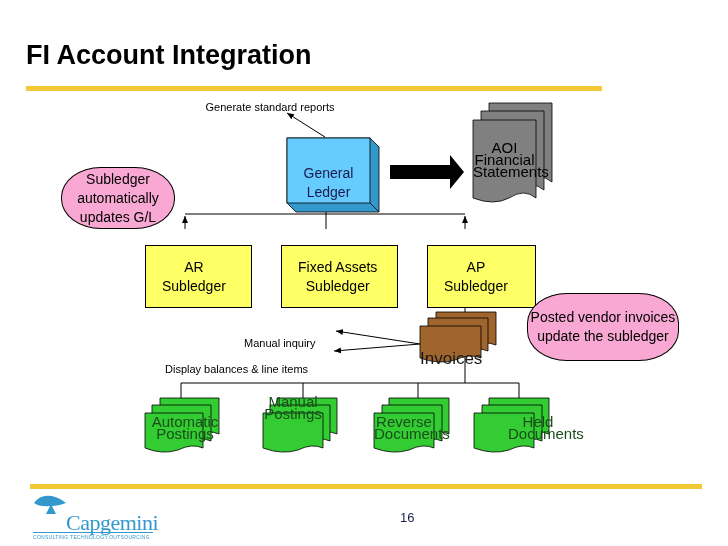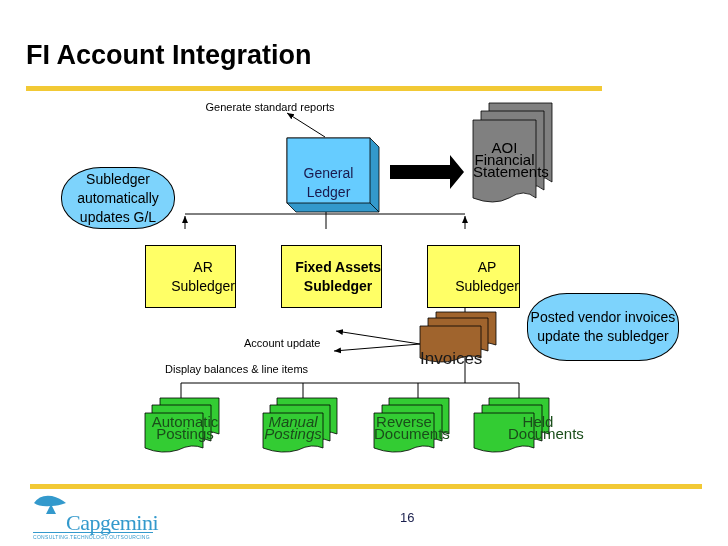--- a/index.html
+++ b/index.html
@@ -1,22 +1,22 @@
 <!DOCTYPE html>
 <html><head>
 <meta charset="utf-8">
 <style>
   html, body { margin: 0; padding: 0; background: #ffffff; }
   body { width: 728px; height: 546px; position: relative; overflow: hidden; font-family: "Liberation Sans", sans-serif; }
   .abs { position: absolute; margin-top: 16px; }
   .title { left: 26px; top: 24px; font-size: 27px; font-weight: bold; color: #000; letter-spacing: 0px; }
   .rule { height: 5px; background: #f2c935; }
   .lbl { font-size: 11px; color: #000; text-align: center; line-height: 14px; }
-  .box { background: #ffff66; border: 1px solid #000; display: flex; align-items: center; justify-content: flex-end; text-align: center; font-size: 14px; line-height: 19px; color: #000; }
-  .oval { border: 1px solid #000; border-radius: 40px / 30px; background: #7dd3fc; display: flex; align-items: center; justify-content: center; text-align: center; font-size: 14px; line-height: 19px; color: #000; }
+  .box { background: #ffff66; border: 1px solid #000; display: flex; align-items: center; justify-content: flex-start; text-align: center; font-size: 14px; line-height: 19px; color: #000; padding-left: 16px; }
+  .oval { border: 1px solid #000; border-radius: 40px / 30px; background: #f9a8d4; display: flex; align-items: center; justify-content: center; text-align: center; font-size: 14px; line-height: 19px; color: #000; }
   .doc-text { position: absolute; text-align: center; font-size: 15px; line-height: 12px; }
   svg.lines { position: absolute; left: 0; top: 0; }
   .pagenum { left: 400px; top: 494px; font-size: 13px; color: #1a1f4d; }
 </style>
 </head>
 <body>
 
 <div class="abs title">FI Account Integration</div>
 <div class="abs rule" style="left:26px; top:70px; width:576px;"></div>
 
@@ -106,45 +106,45 @@
 </div>
 
 <div class="abs oval" style="left:61px; top:151px; width:112px; height:60px;">Subledger automatically updates G/L</div>
 
 <div class="abs box" style="left:145px; top:229px; width:89px; height:61px;">
   <div>
       <div>AR</div>
       <div>Subledger</div>
     </div>
 </div>
-<div class="abs box" style="left:281px; top:229px; width:99px; height:61px;font-weight:bold;">
+<div class="abs box" style="left:281px; top:229px; width:99px; height:61px;">
   <div>
       <div>Fixed Assets</div>
       <div>Subledger</div>
     </div>
 </div>
 <div class="abs box" style="left:427px; top:229px; width:91px; height:61px;">
   <div>
       <div>AP</div>
       <div>Subledger</div>
     </div>
 </div>
 
 <div class="abs oval" style="left:527px; top:277px; width:150px; height:66px;">Posted vendor invoices update the subledger</div>
 
 <div class="abs" style="left:420px; top:333px; width:61px; text-align:center; font-size:17px; color:#1a1a1a;">Invoices</div>
 
-<div class="abs lbl" style="left:244px; top:320px; text-align:left;">Account update</div>
+<div class="abs lbl" style="left:244px; top:320px; text-align:left;">Manual inquiry</div>
 <div class="abs lbl" style="left:165px; top:346px; text-align:left;">Display balances &amp; line items</div>
 
 <div class="doc-text" style="left:145px; top:416px; width:80px; color:#1a4d1a;">
   <div>Automatic</div>
     <div>Postings</div>
 </div>
-<div class="doc-text" style="left:263px; top:416px; width:60px; color:#1a4d1a;font-style:italic;">
+<div class="doc-text" style="left:263px; top:396px; width:60px; color:#1a4d1a;">
   <div>Manual</div>
     <div>Postings</div>
 </div>
 <div class="doc-text" style="left:374px; top:416px; width:60px; color:#1a4d1a;">
   <div>Reverse</div>
     <div>Documents</div>
 </div>
 <div class="doc-text" style="left:474px; top:416px; width:60px; color:#1a4d1a;margin-left:34px;">
   <div>Held</div>
     <div>Documents</div>

